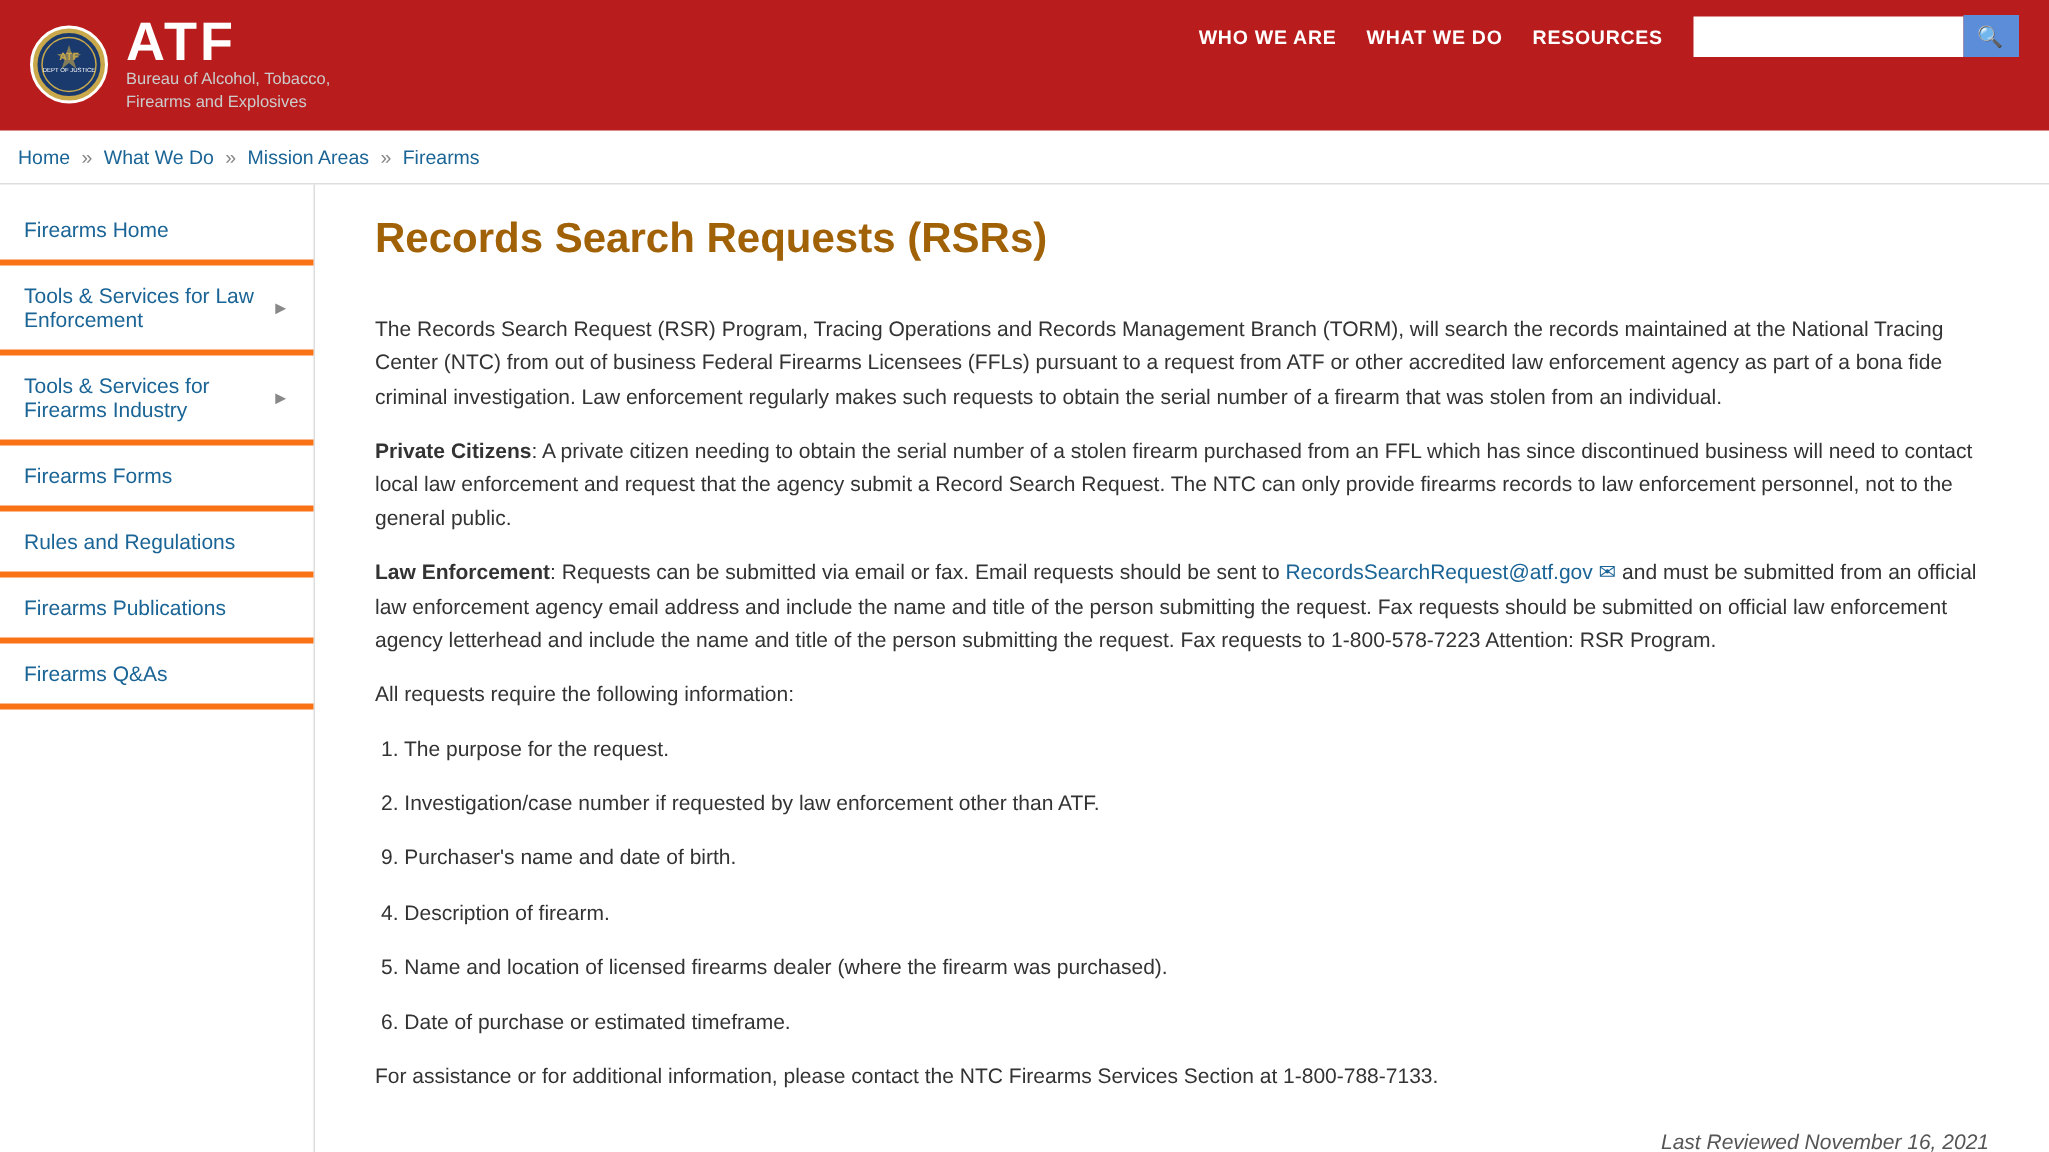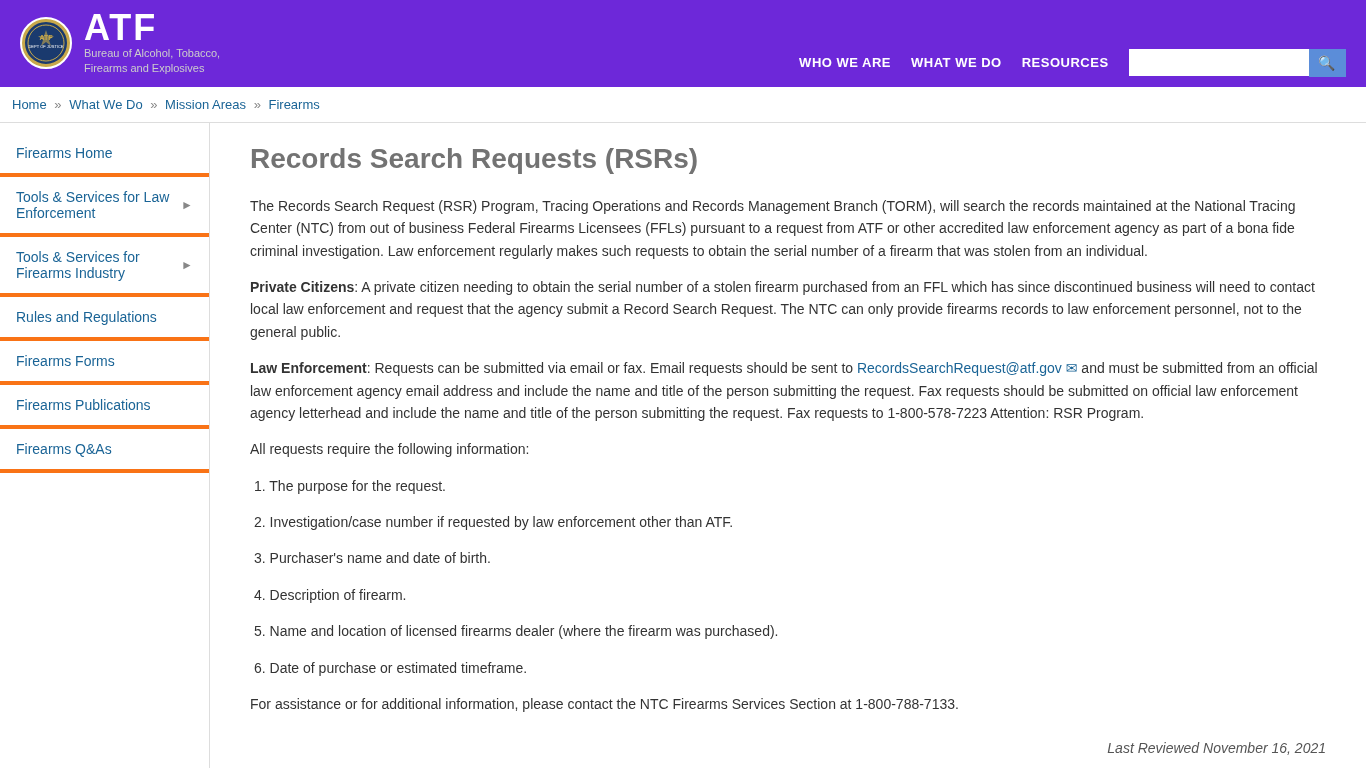--- a/index.html
+++ b/index.html
@@ -1,23 +1,23 @@
 <!DOCTYPE html>
 <html><head>
   <meta charset="utf-8">
   <style>
     * { margin: 0; padding: 0; box-sizing: border-box; }
     body { font-family: Arial, sans-serif; font-size: 14px; color: #333; background: #fff; }
 
     
     .header {
-      background-color: #6d28d9;
+      background-color: #b91c1c;
       padding: 10px 20px;
       display: flex;
-      align-items: flex-end;
+      align-items: flex-start;
       justify-content: space-between;
     }
     .header-logo {
       display: flex;
       align-items: center;
       gap: 12px;
     }
     .logo-circle {
       width: 52px;
       height: 52px;
@@ -105,22 +105,22 @@
     }
 
     
     .content {
       flex: 1;
       padding: 20px 40px 40px 40px;
     }
     .page-title {
       font-size: 28px;
       font-weight: bold;
-      color: #737373;
-      margin-bottom: 20px;
+      color: #a16207;
+      margin-bottom: 33px;
     }
     .content p {
       margin-bottom: 14px;
       line-height: 1.6;
       font-size: 14px;
     }
     .content .underline-bold {
       font-weight: bold;
     }
     .content a.email-link {
@@ -190,24 +190,24 @@
     </a>
     <a class="sidebar-item" href="#">
       <span>Tools &amp; Services for Law Enforcement</span>
       <span class="chevron">►</span>
     </a>
     <a class="sidebar-item" href="#">
       <span>Tools &amp; Services for Firearms Industry</span>
       <span class="chevron">►</span>
     </a>
     <a class="sidebar-item" href="#">
+      <span>Firearms Forms</span>
+    </a>
+    <a class="sidebar-item" href="#">
       <span>Rules and Regulations</span>
-    </a>
-    <a class="sidebar-item" href="#">
-      <span>Firearms Forms</span>
     </a>
     <a class="sidebar-item" href="#">
       <span>Firearms Publications</span>
     </a>
     <a class="sidebar-item" href="#">
       <span>Firearms Q&amp;As</span>
     </a>
   </aside>
 
   <main class="content">
@@ -221,21 +221,21 @@
 
     <p>
       <span class="underline-bold">Law Enforcement</span><span>: Requests can be submitted via email or fax. Email requests should be sent to </span><a href="mailto:RecordsSearchRequest@atf.gov" class="email-link"><span>RecordsSearchRequest@atf.gov</span> <span>✉</span></a><span> and must be submitted from an official law enforcement agency email address and include the name and title of the person submitting the request. Fax requests should be submitted on official law enforcement agency letterhead and include the name and title of the person submitting the request. Fax requests to 1-800-578-7223 Attention: RSR Program.</span>
     </p>
 
     <p>All requests require the following information:</p>
 
     <div>
       <p class="list-item">1. The purpose for the request.</p>
       <p class="list-item">2. Investigation/case number if requested by law enforcement other than ATF.</p>
-      <p class="list-item">3. Purchaser's name and date of birth.</p>
+      <p class="list-item">9. Purchaser's name and date of birth.</p>
       <p class="list-item">4. Description of firearm.</p>
       <p class="list-item">5. Name and location of licensed firearms dealer (where the firearm was purchased).</p>
       <p class="list-item">6. Date of purchase or estimated timeframe.</p>
     </div>
 
     <p>For assistance or for additional information, please contact the NTC Firearms Services Section at 1-800-788-7133.</p>
 
     <p class="last-reviewed">Last Reviewed November 16, 2021</p>
   </main>
 

